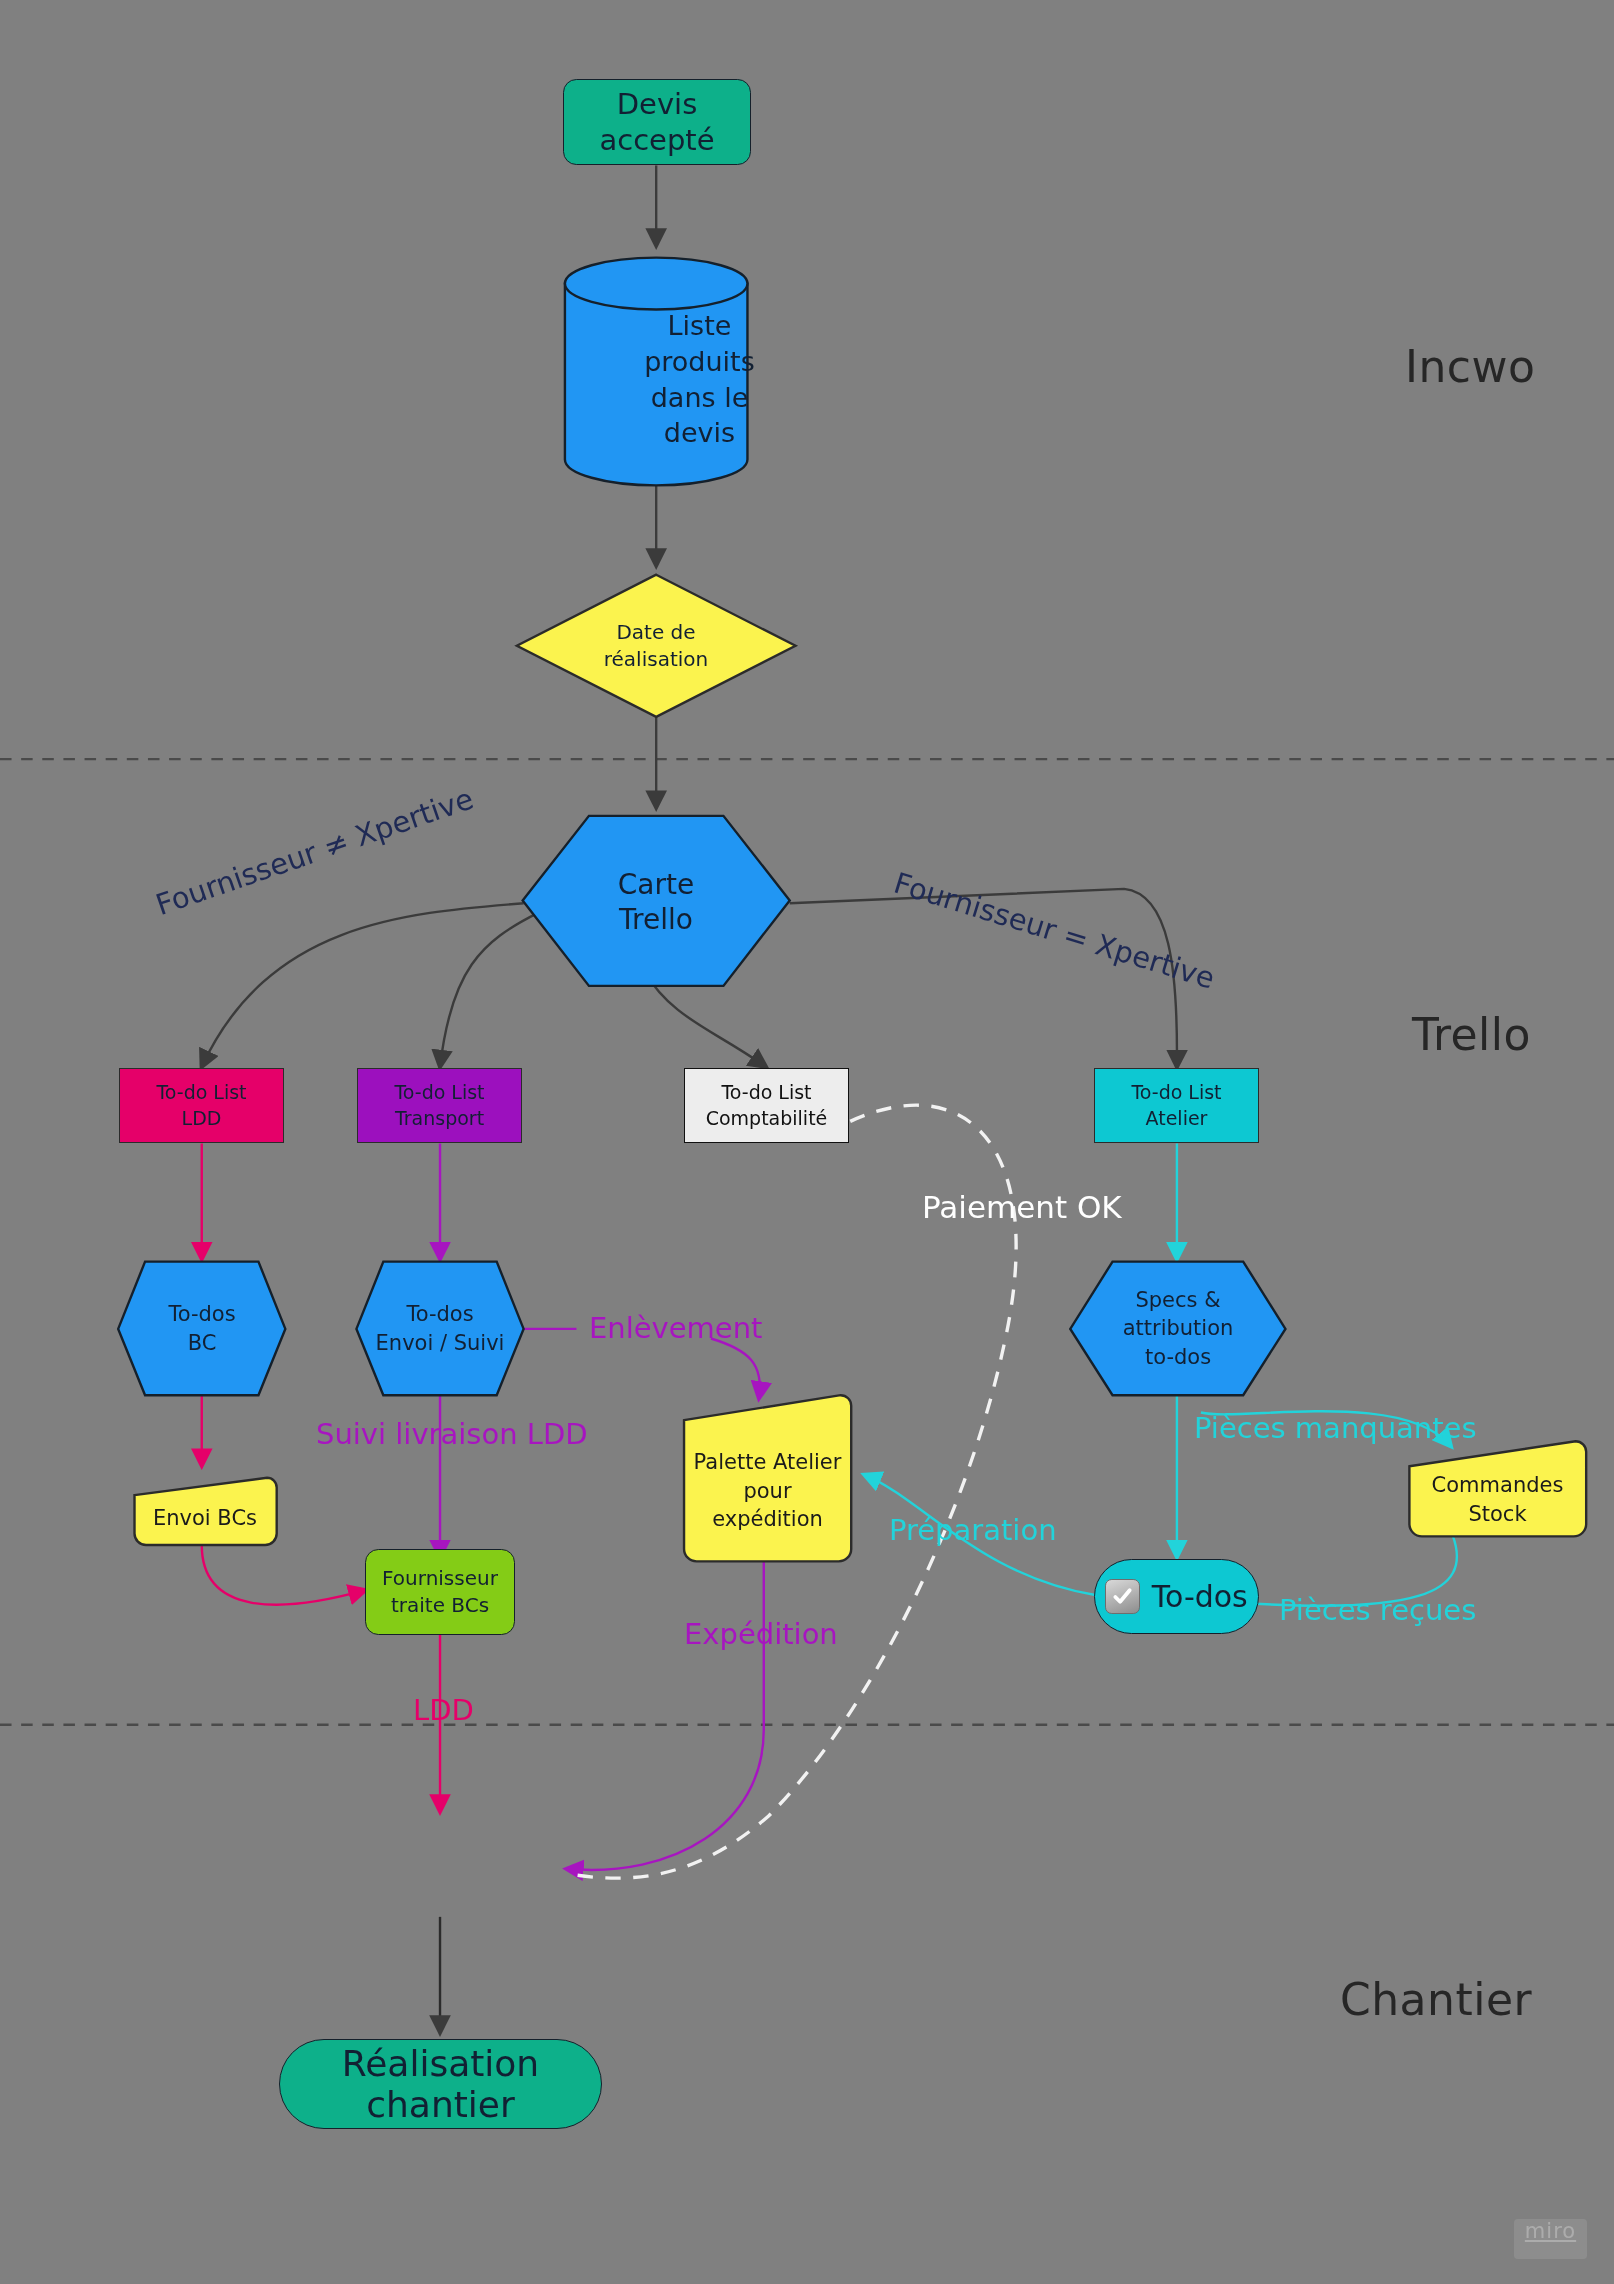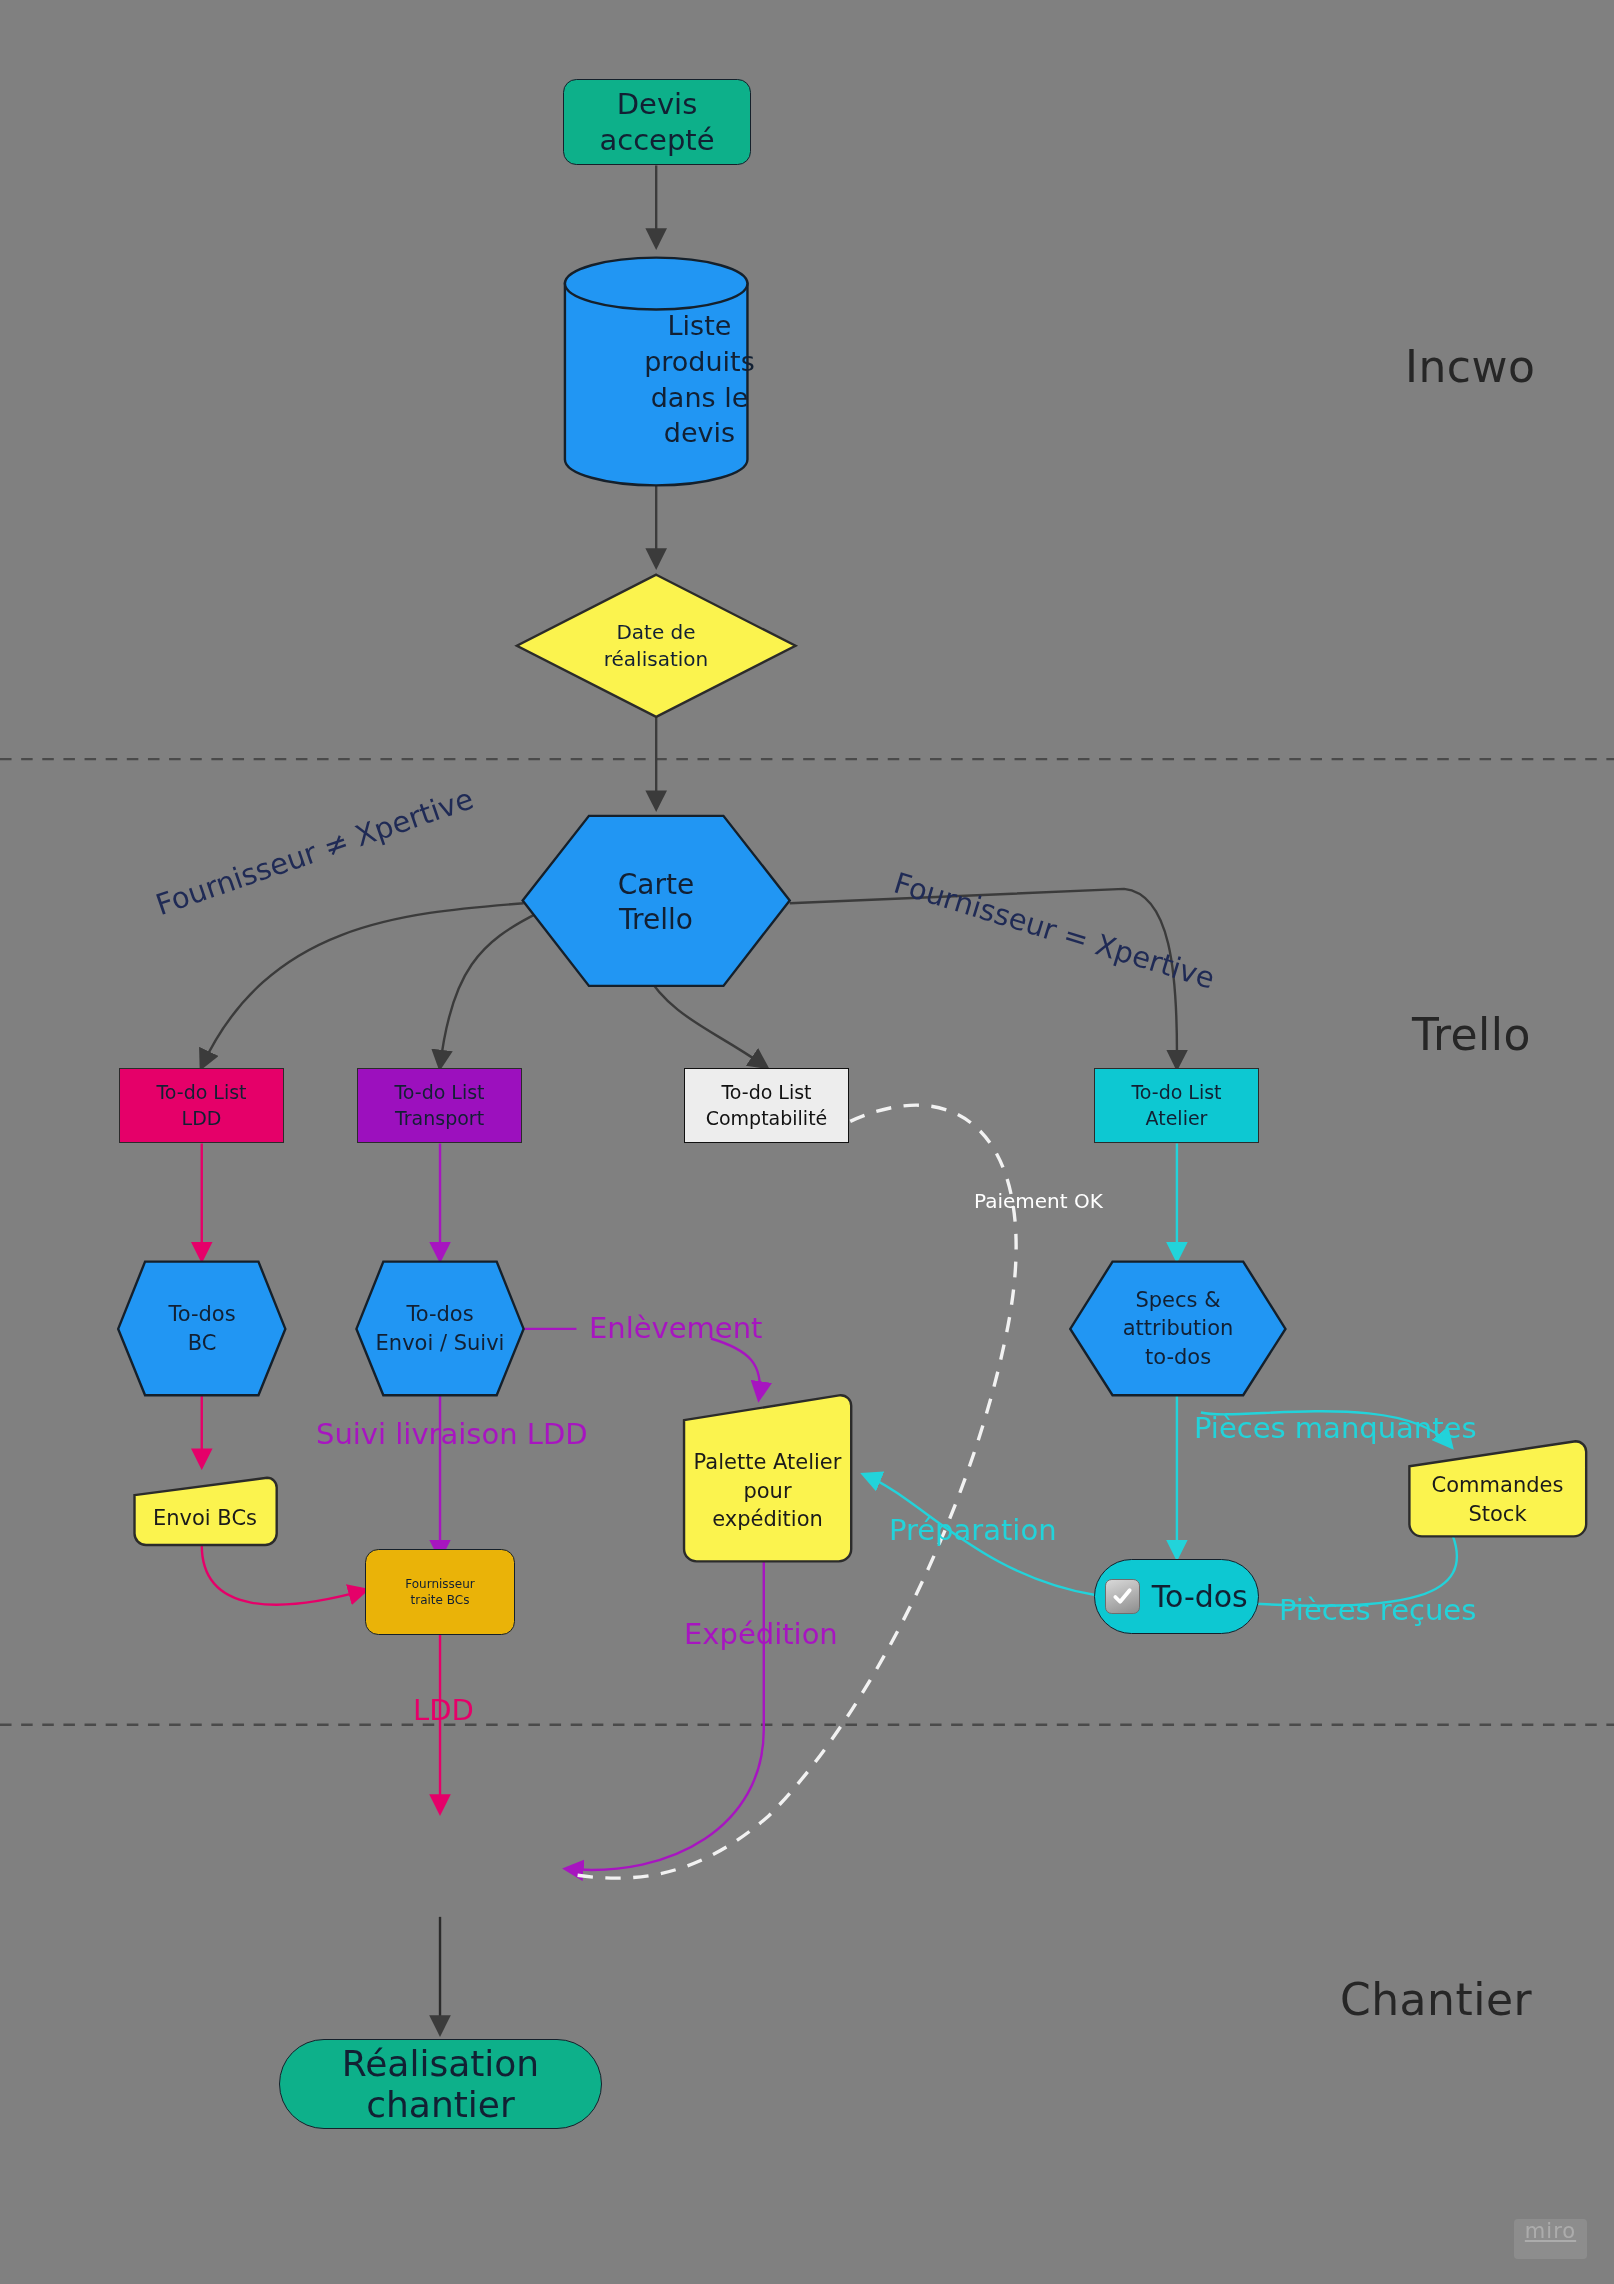--- a/index.html
+++ b/index.html
@@ -186,21 +186,21 @@
     <span style="white-space:pre-line">Palette Atelier
 pour
 expédition</span>
   </div>
 
   <div class="node" style="left:1409px;top:1464px;width:177px;height:71px;font-size:21px;line-height:1.35;color:#1b1b1b;">
     <span style="white-space:pre-line">Commandes
 Stock</span>
   </div>
 
-  <div class="node rounded" style="left:365px;top:1549px;width:150px;height:86px;background:#eab308;font-size:12px;line-height:1.35;">
+  <div class="node rounded" style="left:365px;top:1549px;width:150px;height:86px;background:#84cc16;font-size:20px;line-height:1.35;">
     <span style="white-space:pre-line">Fournisseur
 traite BCs</span>
   </div>
 
   <div class="node stadium" style="left:1094px;top:1559px;width:165px;height:75px;background:#0DC8D2;font-size:30px;justify-content:center;">
     <span class="chk">
       <svg width="21" height="21" viewBox="0 0 22 22">
           <path d="M3.5,11.5 L8.5,16.5 L18.5,4.5" fill="none" stroke="#fff" stroke-width="4" stroke-linecap="round" stroke-linejoin="round"></path>
         </svg>
     </span>
@@ -213,21 +213,21 @@
   </div>
 
   <div class="edge-lbl" style="left:157px;top:889px;font-size:29px;color:#1f2a55;transform:rotate(-19deg);transform-origin:left center;">
     <span>Fournisseur ≠ Xpertive</span>
   </div>
 
   <div class="edge-lbl" style="left:895px;top:865px;font-size:29px;color:#1f2a55;transform:rotate(17deg);transform-origin:left center;">
     <span>Fournisseur = Xpertive</span>
   </div>
 
-  <div class="edge-lbl" style="left:974px;top:1189px;font-size:20px;color:#ffffff;">
+  <div class="edge-lbl" style="left:922px;top:1189px;font-size:31px;color:#ffffff;">
     <span>Paiement OK</span>
   </div>
 
   <div class="edge-lbl" style="left:589px;top:1311px;font-size:29px;color:#A715C0;">
     <span>Enlèvement</span>
   </div>
 
   <div class="edge-lbl" style="left:316px;top:1417px;font-size:29px;color:#A715C0;">
     <span>Suivi livraison LDD</span>
   </div>

